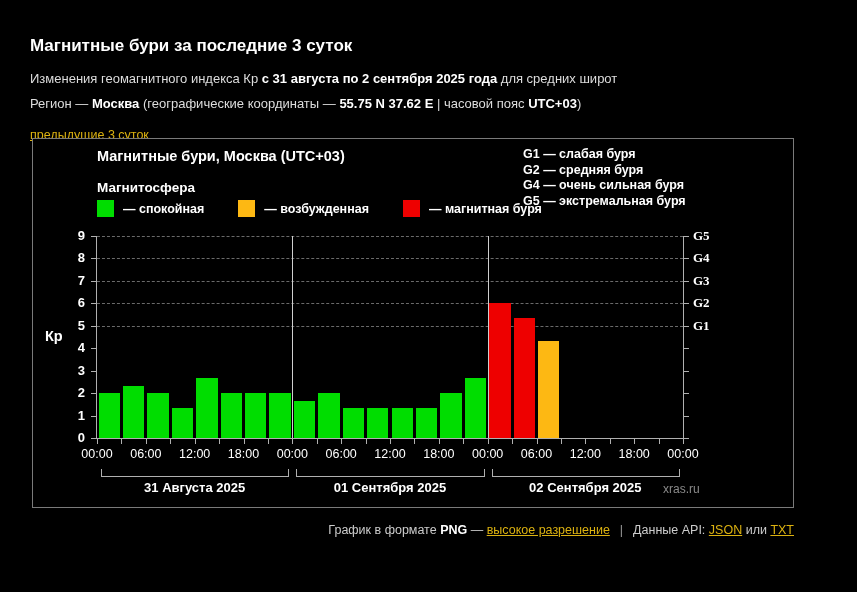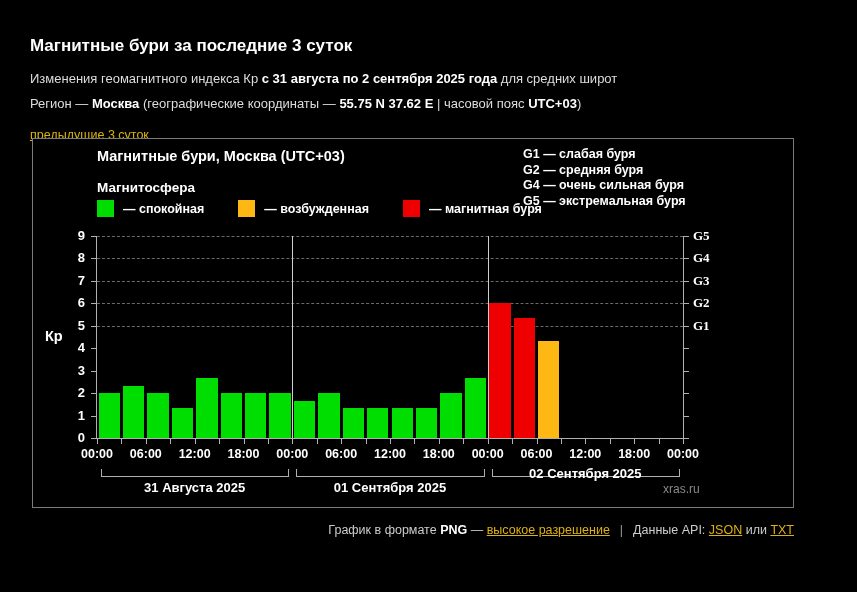--- a/index.html
+++ b/index.html
@@ -30,21 +30,21 @@
   .gridline{position:absolute;left:0;width:100%;height:0;border-top:1px dashed #6a6a6a;}
   .dayline{position:absolute;top:0;bottom:0;width:1px;background:#cfcfcf;}
   .bar{position:absolute;bottom:0;}
   .ytick{position:absolute;width:6px;height:1px;background:#b0b0b0;}
   .ytick.left{left:-6px;}
   .ytick.right{right:-6px;}
   .ylab{position:absolute;left:-32px;width:20px;text-align:right;font-size:13px;font-weight:bold;}
   .kp-label{position:absolute;left:-52px;font-size:14.5px;font-weight:bold;}
   .glab{position:absolute;left:596px;font-size:13px;font-weight:bold;font-family:Liberation Serif, serif;}
   .xtick{position:absolute;width:1px;height:6px;background:#b0b0b0;}
-  .xlab{position:absolute;width:48px;text-align:center;font-size:12.5px;font-weight:bold;}
+  .xlab{position:absolute;width:48px;text-align:center;font-size:12.5px;font-weight:normal;}
   .bracket{position:absolute;height:7px;border-left:1px solid #b0b0b0;border-right:1px solid #b0b0b0;border-bottom:1px solid #b0b0b0;}
   .datelab{position:absolute;text-align:center;font-size:13px;font-weight:bold;}
   .watermark{position:absolute;font-size:12px;color:#8a8a8a;font-weight:normal;}
   
   .footer{position:absolute;left:0;top:523px;width:794px;text-align:right;font-size:12.5px;color:#ccc;}
   .footer .b{font-weight:bold;color:#fff;}
   .footer .sep{color:#999;margin:0 10px;}
 </style>
 </head>
 <body>
@@ -180,20 +180,20 @@
         <div class="xtick" style="left: 537.167px; top: 202px;"></div>
         <div class="xlab" style="left: 513.167px; top: 211px;">18:00</div>
         <div class="xtick" style="left: 561.583px; top: 202px;"></div>
         <div class="xtick" style="left: 586px; top: 202px;"></div>
         <div class="xlab" style="left: 562px; top: 211px;">00:00</div>
         <div class="bracket" style="left: 4px; width: 186.333px; top: 233px;"></div>
         <div class="datelab" style="left: 0px; width: 195.333px; top: 244px;">31 Августа 2025</div>
         <div class="bracket" style="left: 199.333px; width: 186.333px; top: 233px;"></div>
         <div class="datelab" style="left: 195.333px; width: 195.333px; top: 244px;">01 Сентября 2025</div>
         <div class="bracket" style="left: 394.667px; width: 186.333px; top: 233px;"></div>
-        <div class="datelab" style="left: 390.667px; width: 195.333px; top: 230px;">02 Сентября 2025</div>
+        <div class="datelab" style="left: 390.667px; width: 195.333px; top: 244px;">02 Сентября 2025</div>
         <div class="watermark" style="left: 566px; top: 246px;">xras.ru</div>
       </div>
   </div>
 
   <div class="footer"><span>График в формате </span><span class="b">PNG</span><span> — </span><a class="ylink">высокое разрешение</a><span class="sep">|</span><span>Данные API: </span><a class="ylink">JSON</a><span> или </span><a class="ylink">TXT</a></div>
 
 </div>
 
 </body></html>

